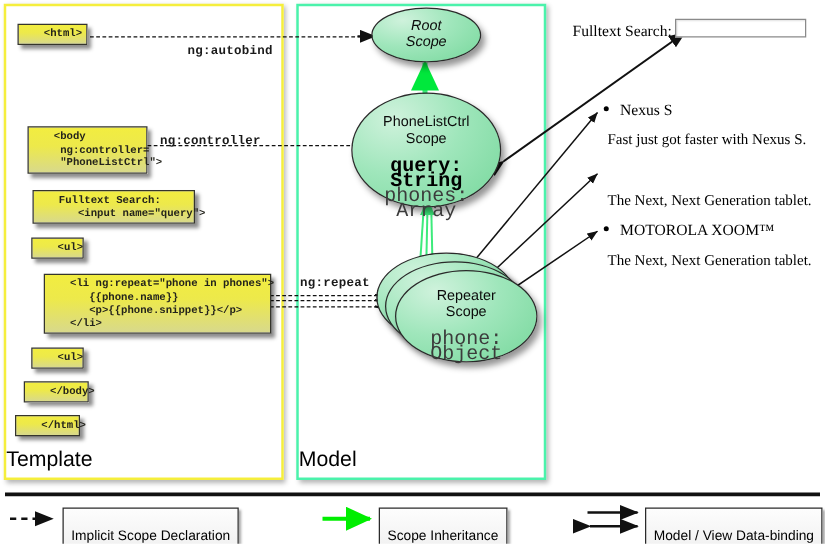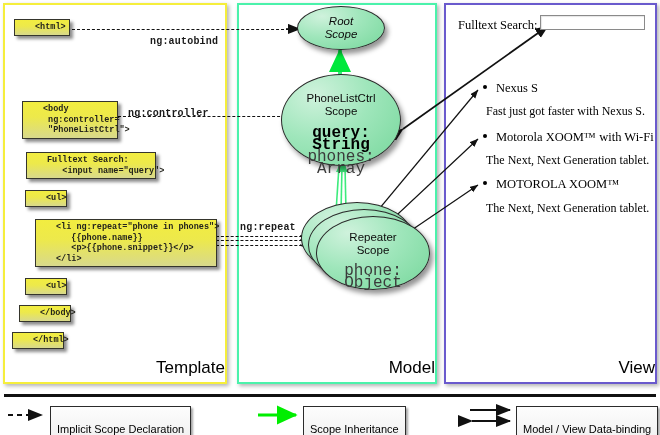--- a/index.html
+++ b/index.html
@@ -8,21 +8,21 @@
 
   #stage{position:absolute;left:0;top:0;width:660px;height:435px;background:#fff;}
 
   
   .panel{position:absolute;background:#fff;box-sizing:border-box;
          box-shadow:2px 2px 4px rgba(0,0,0,.30);}
   #panel-template{left:3px;  top:3px;  width:224px; height:381px; border:2px solid #F5EE3C;}
   #panel-model   {left:237px;top:3px;  width:200px; height:381px; border:2px solid #4BF2AB;}
   #panel-view    {left:444px;top:3px;  width:213px; height:381px; border:2px solid #6A5ACD;}
 
-  .panel-title{position:absolute;bottom:4px;left:0;width:100%;text-align:right;
+  .panel-title{position:absolute;bottom:4px;left:0;width:100%;text-align:left;
                font-size:17px;color:#000;font-family:"Liberation Sans", sans-serif;}
 
   
   .codebox{position:absolute;box-sizing:border-box;
            border:1.5px solid #35352c;
            background:linear-gradient(180deg,#F2ED40 0%,#EDE94B 42%,#D8D98C 100%);
            box-shadow:3px 3px 3px rgba(0,0,0,.45);
            font-family:"Liberation Mono", monospace;
            font-size:8.5px;line-height:10.5px;color:#23231c;
            padding:2px 20px;white-space:pre;font-weight:bold;}
@@ -66,23 +66,20 @@
 <body>
 
 <div id="stage">
 
   <div class="panel" id="panel-template">
     <div class="panel-title">Template</div>
   </div>
   <div class="panel" id="panel-model">
     <div class="panel-title">Model</div>
   </div>
-  <div class="panel" id="panel-view">
-    <div class="panel-title">View</div>
-  </div>
 
   <div class="dash" style="left:72px;  top:29px;  width:222px;"></div>
   <div class="dlabel" style="left:150px;top:12px;margin-top:24px;">ng:autobind</div>
 
   <div class="dash" style="left:118px; top:116px; width:172px;"></div>
   <div class="dlabel" style="left:128px;top:108px;">ng:controller</div>
 
   <div class="dash" style="left:216px; top:236px; width:96px;"></div>
   <div class="dash" style="left:216px; top:240px; width:96px;"></div>
   <div class="dash" style="left:216px; top:245px; width:96px;"></div>
@@ -184,24 +181,20 @@
 
   <div class="v-lbl" style="left:458px;top:18px;">Fulltext Search:</div>
   <input class="v-input" style="left: 540px; top: 15px; width: 105px; height: 15px;" placeholder="">
 
   <div class="v-bullet" style="left:483px;top:81px;">
     <span class="dot"></span>
     <span class="tx">Nexus S</span>
   </div>
   <div class="v-sub" style="left:486px;top:104px;text-align:right;">Fast just got faster with Nexus S.</div>
 
-  <div class="v-bullet" style="left:483px;top:130px;">
-    <span class="dot"></span>
-    <span class="tx">Motorola XOOM™  with Wi-Fi</span>
-  </div>
   <div class="v-sub" style="left:486px;top:153px;">The Next, Next Generation tablet.</div>
 
   <div class="v-bullet" style="left:483px;top:177px;">
     <span class="dot"></span>
     <span class="tx">MOTOROLA XOOM™</span>
   </div>
   <div class="v-sub" style="left:486px;top:201px;">The Next, Next Generation tablet.</div>
 
   <div id="hrule"></div>
 

